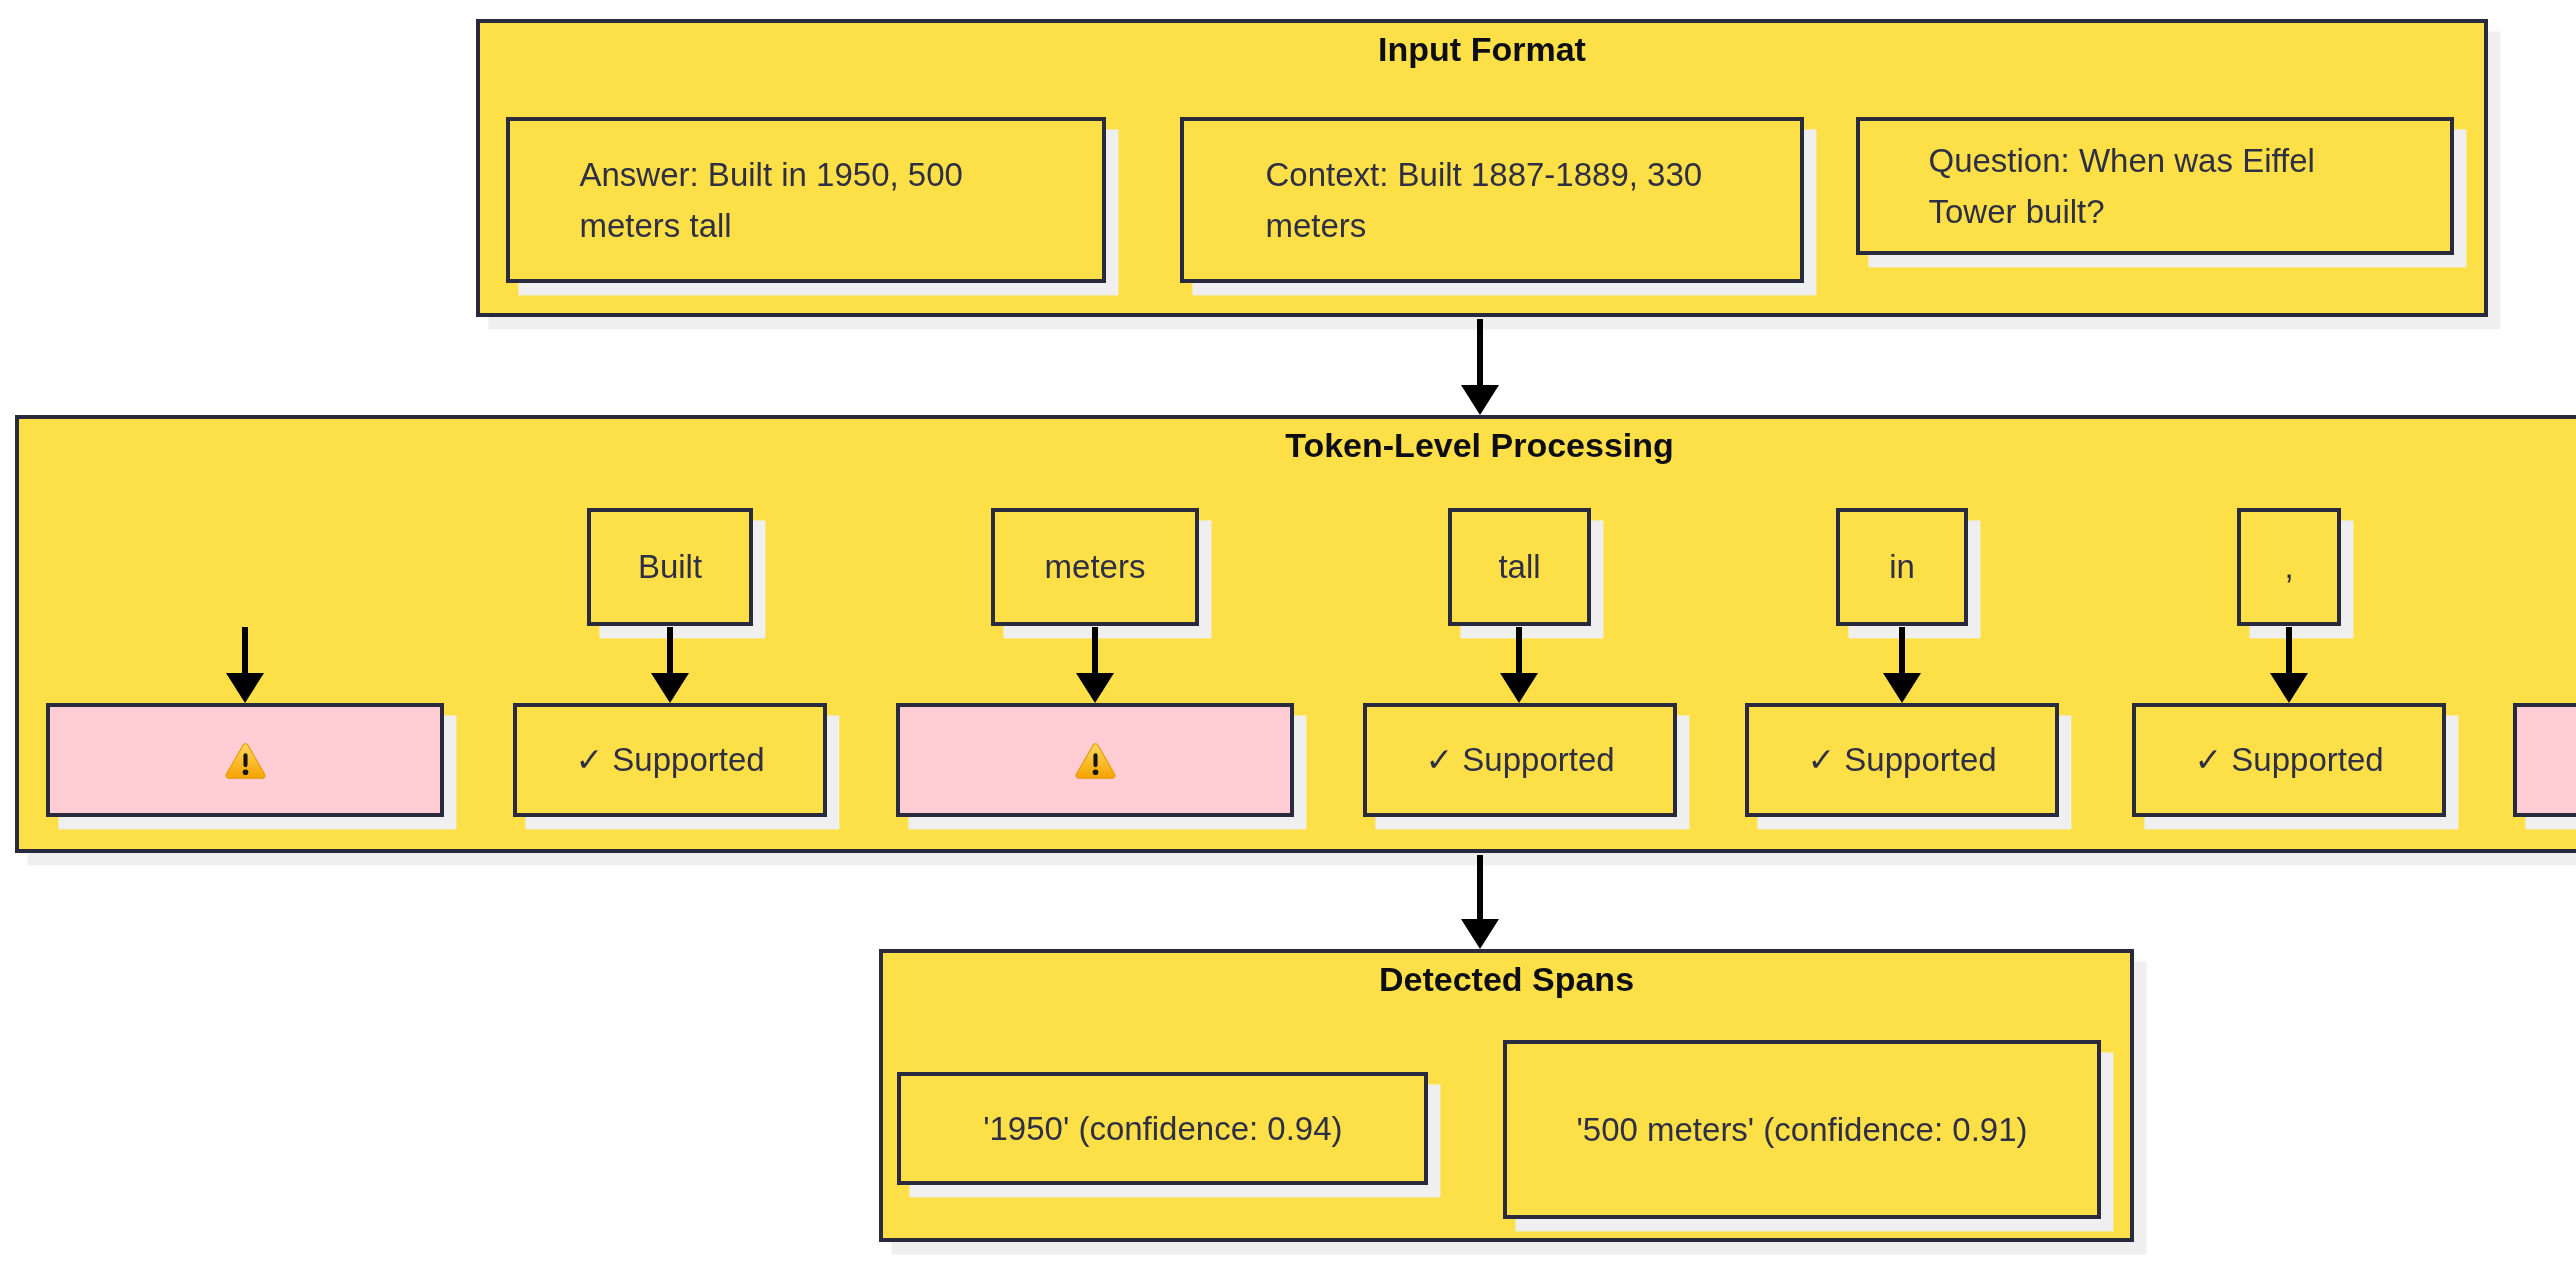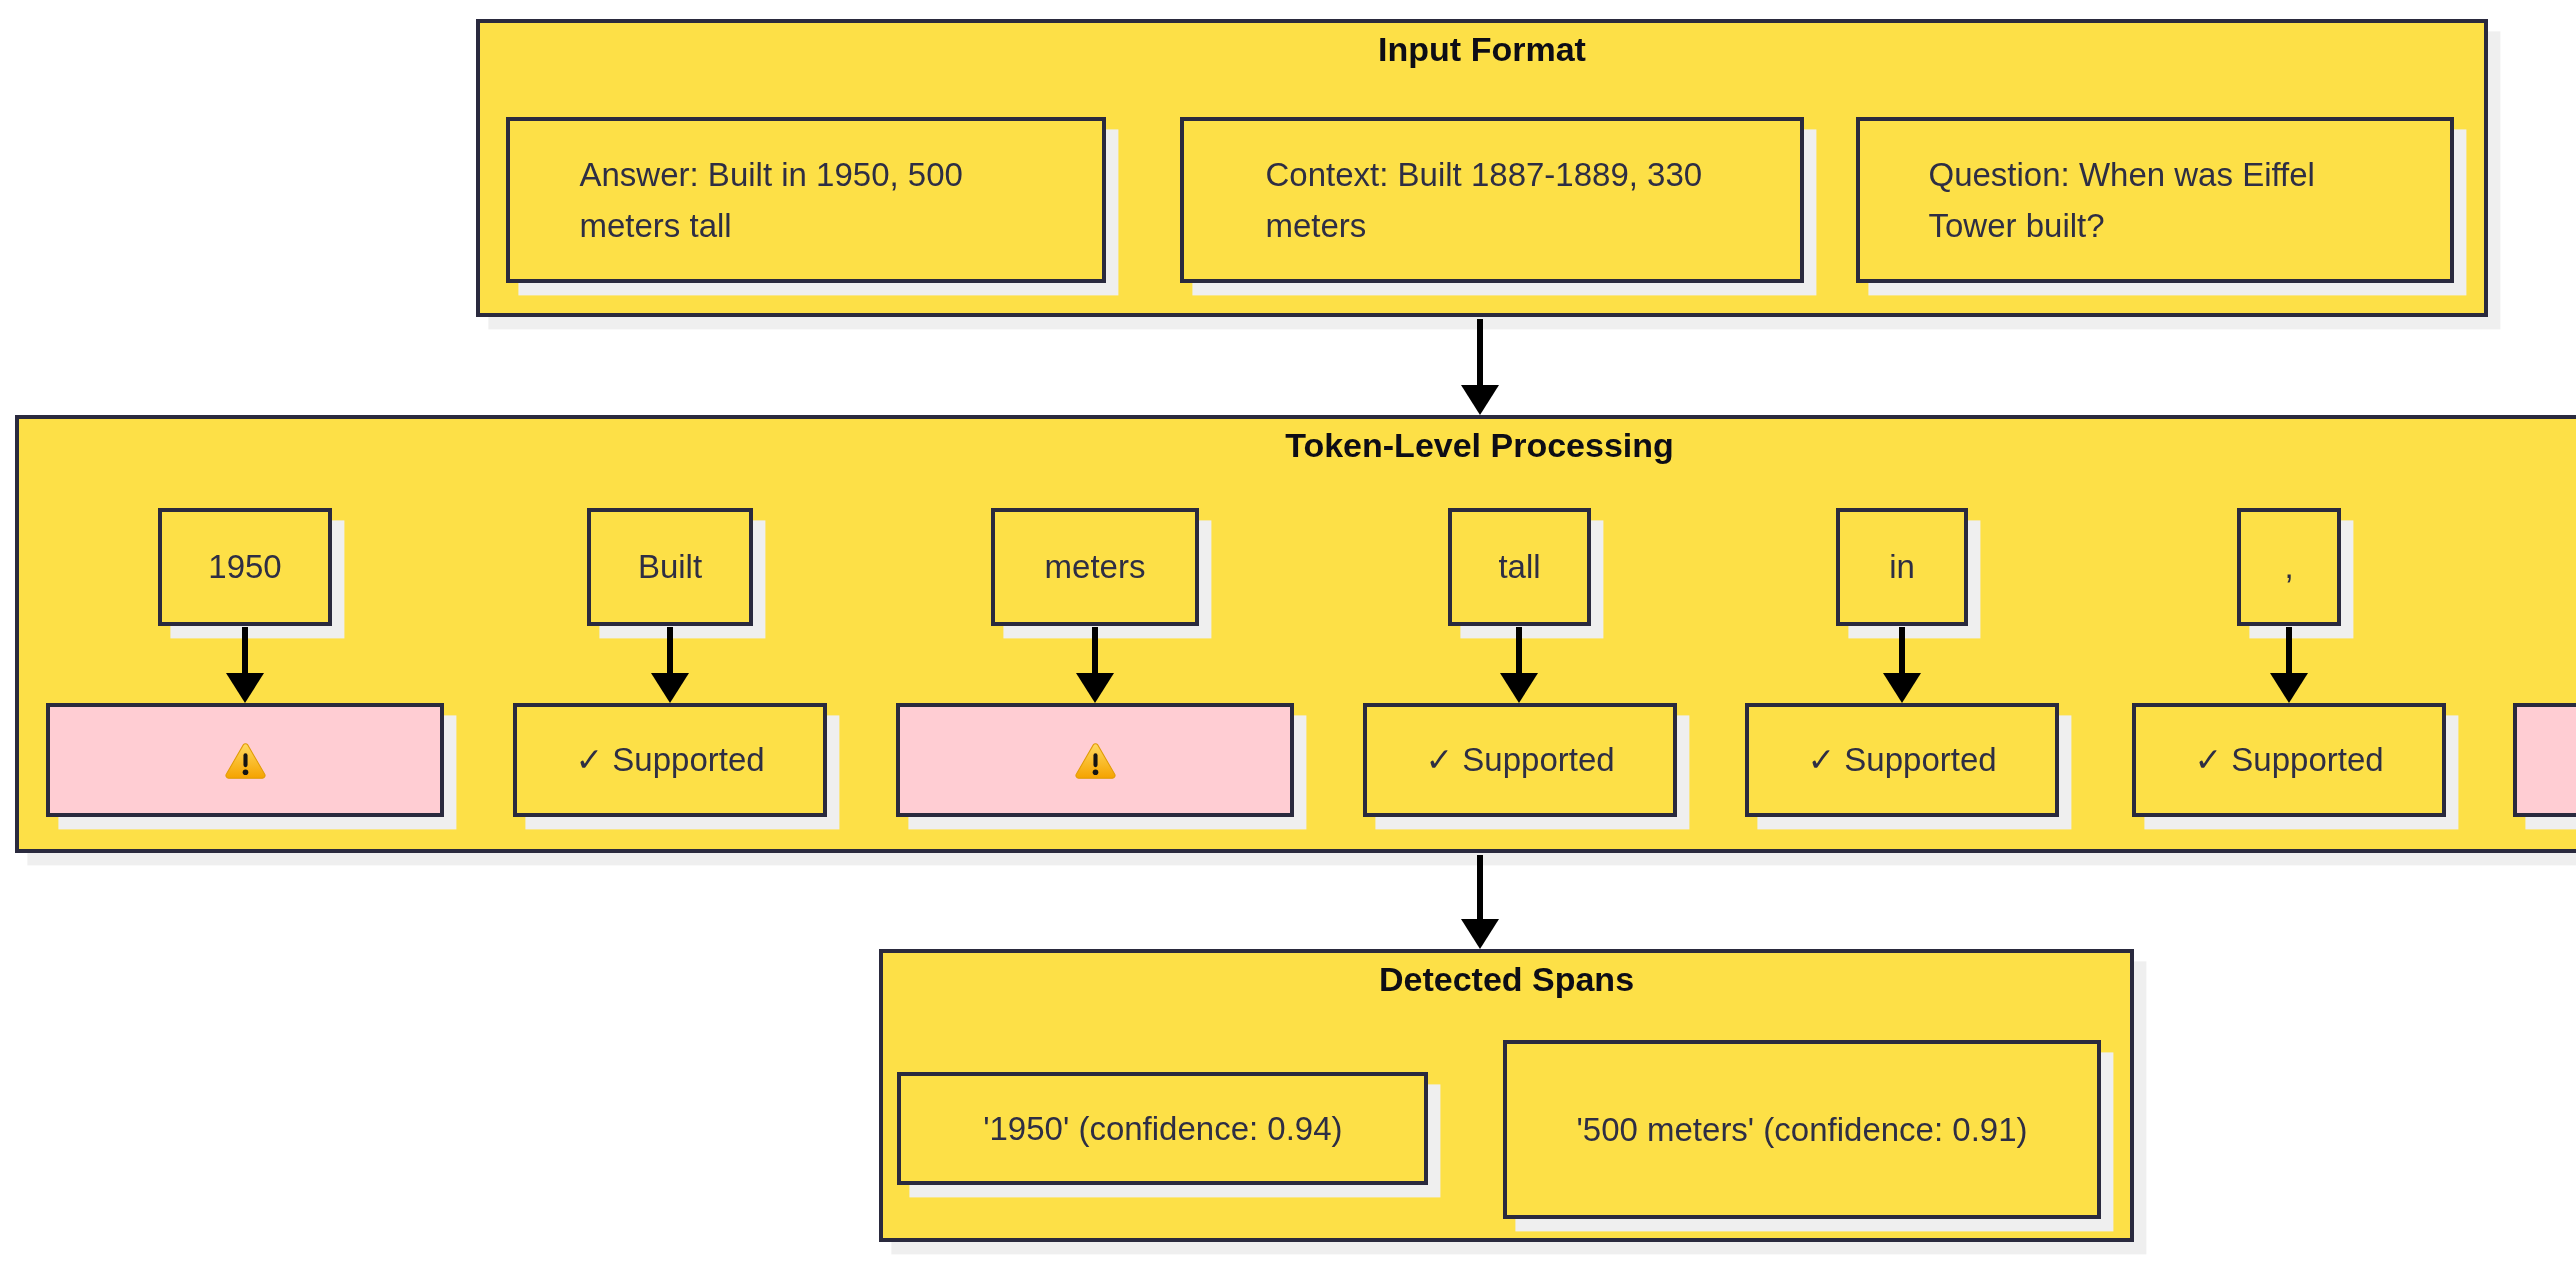--- a/index.html
+++ b/index.html
@@ -73,36 +73,33 @@
 <div id="canvas">
 
   <section class="gbox" style="left:476px; top:19px; width:2012px; height:298px">
     <h2 class="gtitle">Input Format</h2>
     <div class="node" style="left:26px; top:94px; width:600px; height:166px">
       <span class="node-text" style="max-width:453px">Answer: Built in 1950, 500 meters tall</span>
     </div>
     <div class="node" style="left:700px; top:94px; width:624px; height:166px">
       <span class="node-text" style="max-width:453px">Context: Built 1887-1889, 330 meters</span>
     </div>
-    <div class="node" style="left:1376px; top:94px; width:598px; height:166px">
+    <div class="node" style="left:1376px; top:94px; width:598px; height:138px">
       <span class="node-text" style="max-width:453px">Question: When was Eiffel Tower built?</span>
     </div>
   </section>
 
   <div class="arrow" style="left:1461px; top:319px; height:96px">
     <div class="shaft"></div>
     <div class="head"></div>
   </div>
 
   <section class="gbox" style="left:15px; top:415px; width:2929px; height:438px">
     <h2 class="gtitle">Token-Level Processing</h2>
 
-    <div class="node" style="left:139px; top:89px; width:174px; height:118px">
-      <span class="node-text">1950</span>
-    </div>
     <div class="node" style="left:972px; top:89px; width:208px; height:118px">
       <span class="node-text">meters</span>
     </div>
     <div class="node" style="left:568px; top:89px; width:166px; height:118px">
       <span class="node-text">Built</span>
     </div>
     <div class="node" style="left:1429px; top:89px; width:143px; height:118px">
       <span class="node-text">tall</span>
     </div>
     <div class="node" style="left:1817px; top:89px; width:132px; height:118px">

